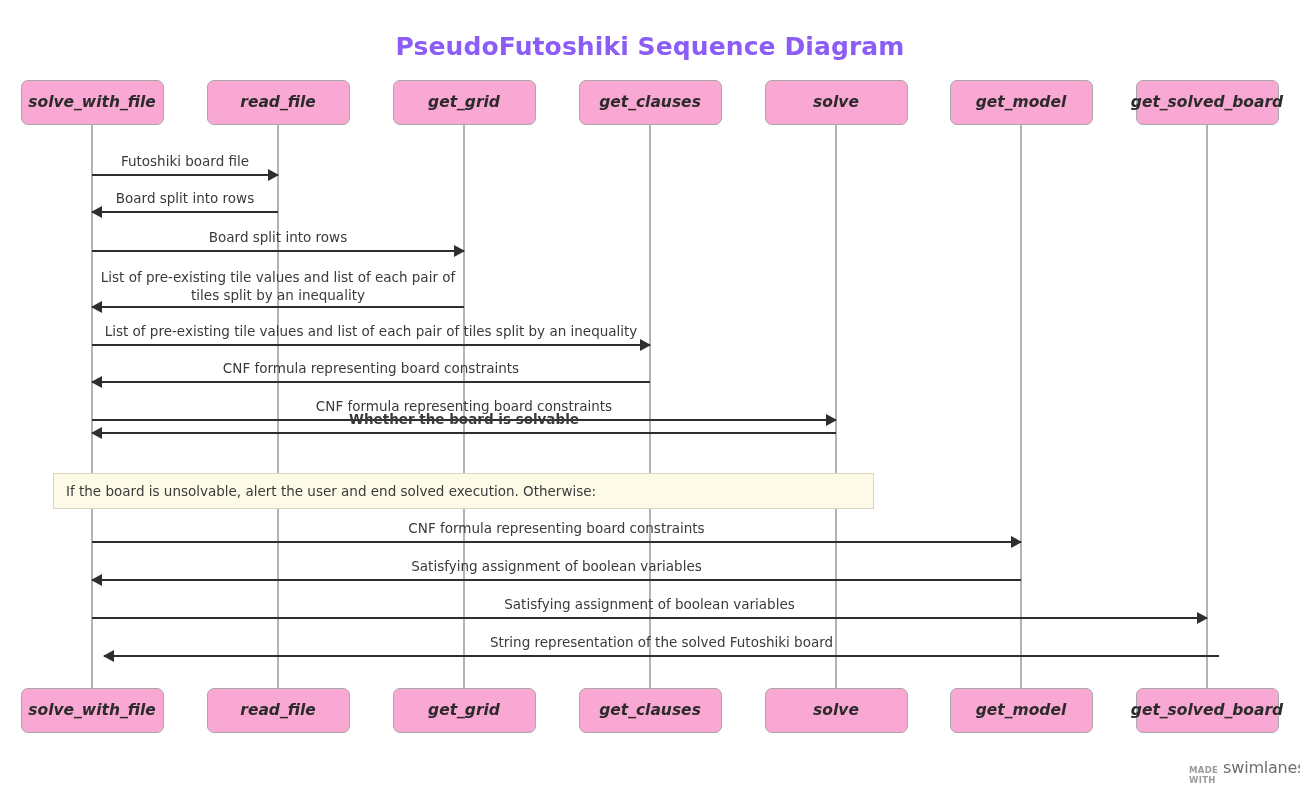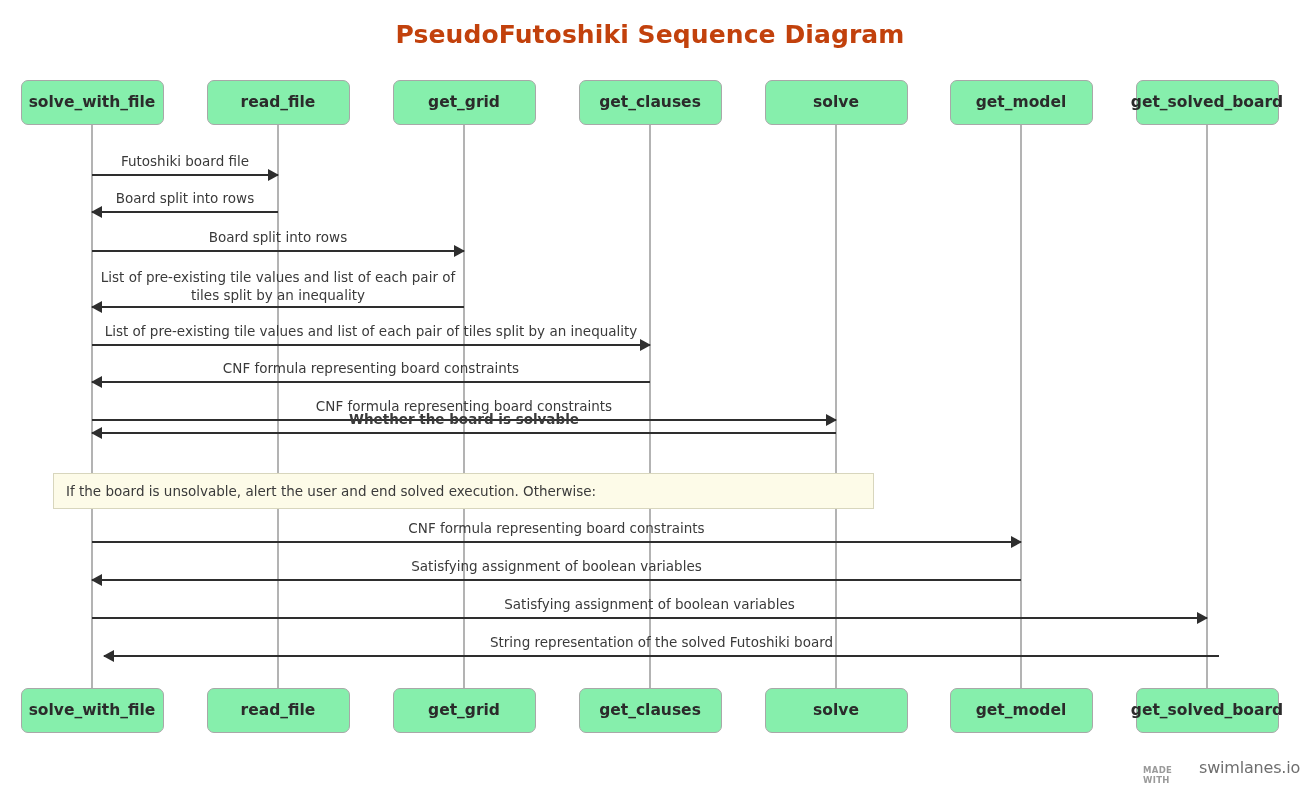--- a/index.html
+++ b/index.html
@@ -19,48 +19,49 @@
 
   #diagram {
     position: relative;
     width: 1300px;
     height: 794px;
   }
 
   
   .diagram-title {
     position: absolute;
-    top: 20px;
+    top: 32px;
     left: 0;
     width: 1300px;
     text-align: center;
     font-size: 25px;
     font-weight: bold;
-    color: #c2410c;
+    color: #8b5cf6;
     letter-spacing: 0.1px;
   }
 
   
   .lifeline {
     position: absolute;
     width: 2px;
     background: #b3b3b3;
   }
 
   
   .participant {
     position: absolute;
     height: 45px;
     border: 1.6px solid #a8a8a8;
     border-radius: 7px;
-    background: #86efac;
+    background: #f9a8d4;
     display: flex;
     align-items: center;
     justify-content: center;
     box-sizing: border-box;
+    font-style: italic;
   }
   .participant-label {
     font-size: 15.5px;
     font-weight: bold;
     color: #2b2b2b;
     white-space: nowrap;
     line-height: 1;
   }
 
   
@@ -128,20 +129,21 @@
     position: absolute;
     display: flex;
     align-items: baseline;
     gap: 5px;
   }
   .footer-made-with {
     font-size: 8.5px;
     font-weight: bold;
     color: #9a9a9a;
     letter-spacing: 0.3px;
+    margin-left: 46px;
   }
   .footer-brand {
     font-size: 16px;
     color: #6e6e6e;
     letter-spacing: -0.2px;
   }
 </style>
 </head>
 <body>
 

